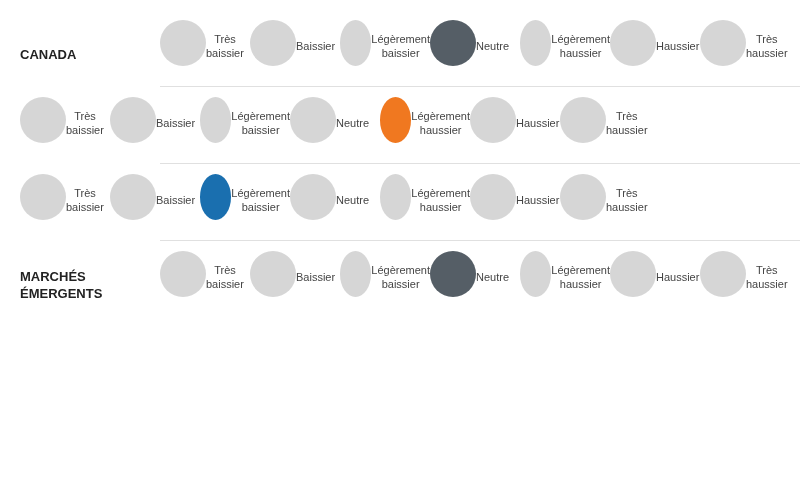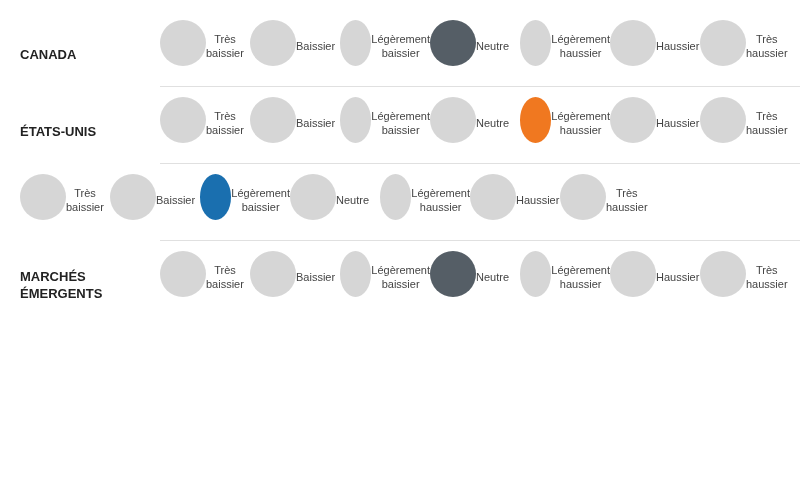--- a/index.html
+++ b/index.html
@@ -116,21 +116,20 @@
           <div class="circle-label">Haussier</div>
         </div>
         <div class="circle-item">
           <div class="circle inactive"></div>
           <div class="circle-label">Très<br>haussier</div>
         </div>
       </div>
     </div>
     <div class="divider"></div>
     <div class="row">
-      <div class="row-label">ÉTATS-UNIS</div>
       <div class="circles-group">
         <div class="circle-item">
           <div class="circle inactive"></div>
           <div class="circle-label">Très<br>baissier</div>
         </div>
         <div class="circle-item">
           <div class="circle inactive"></div>
           <div class="circle-label">Baissier</div>
         </div>
         <div class="circle-item">

